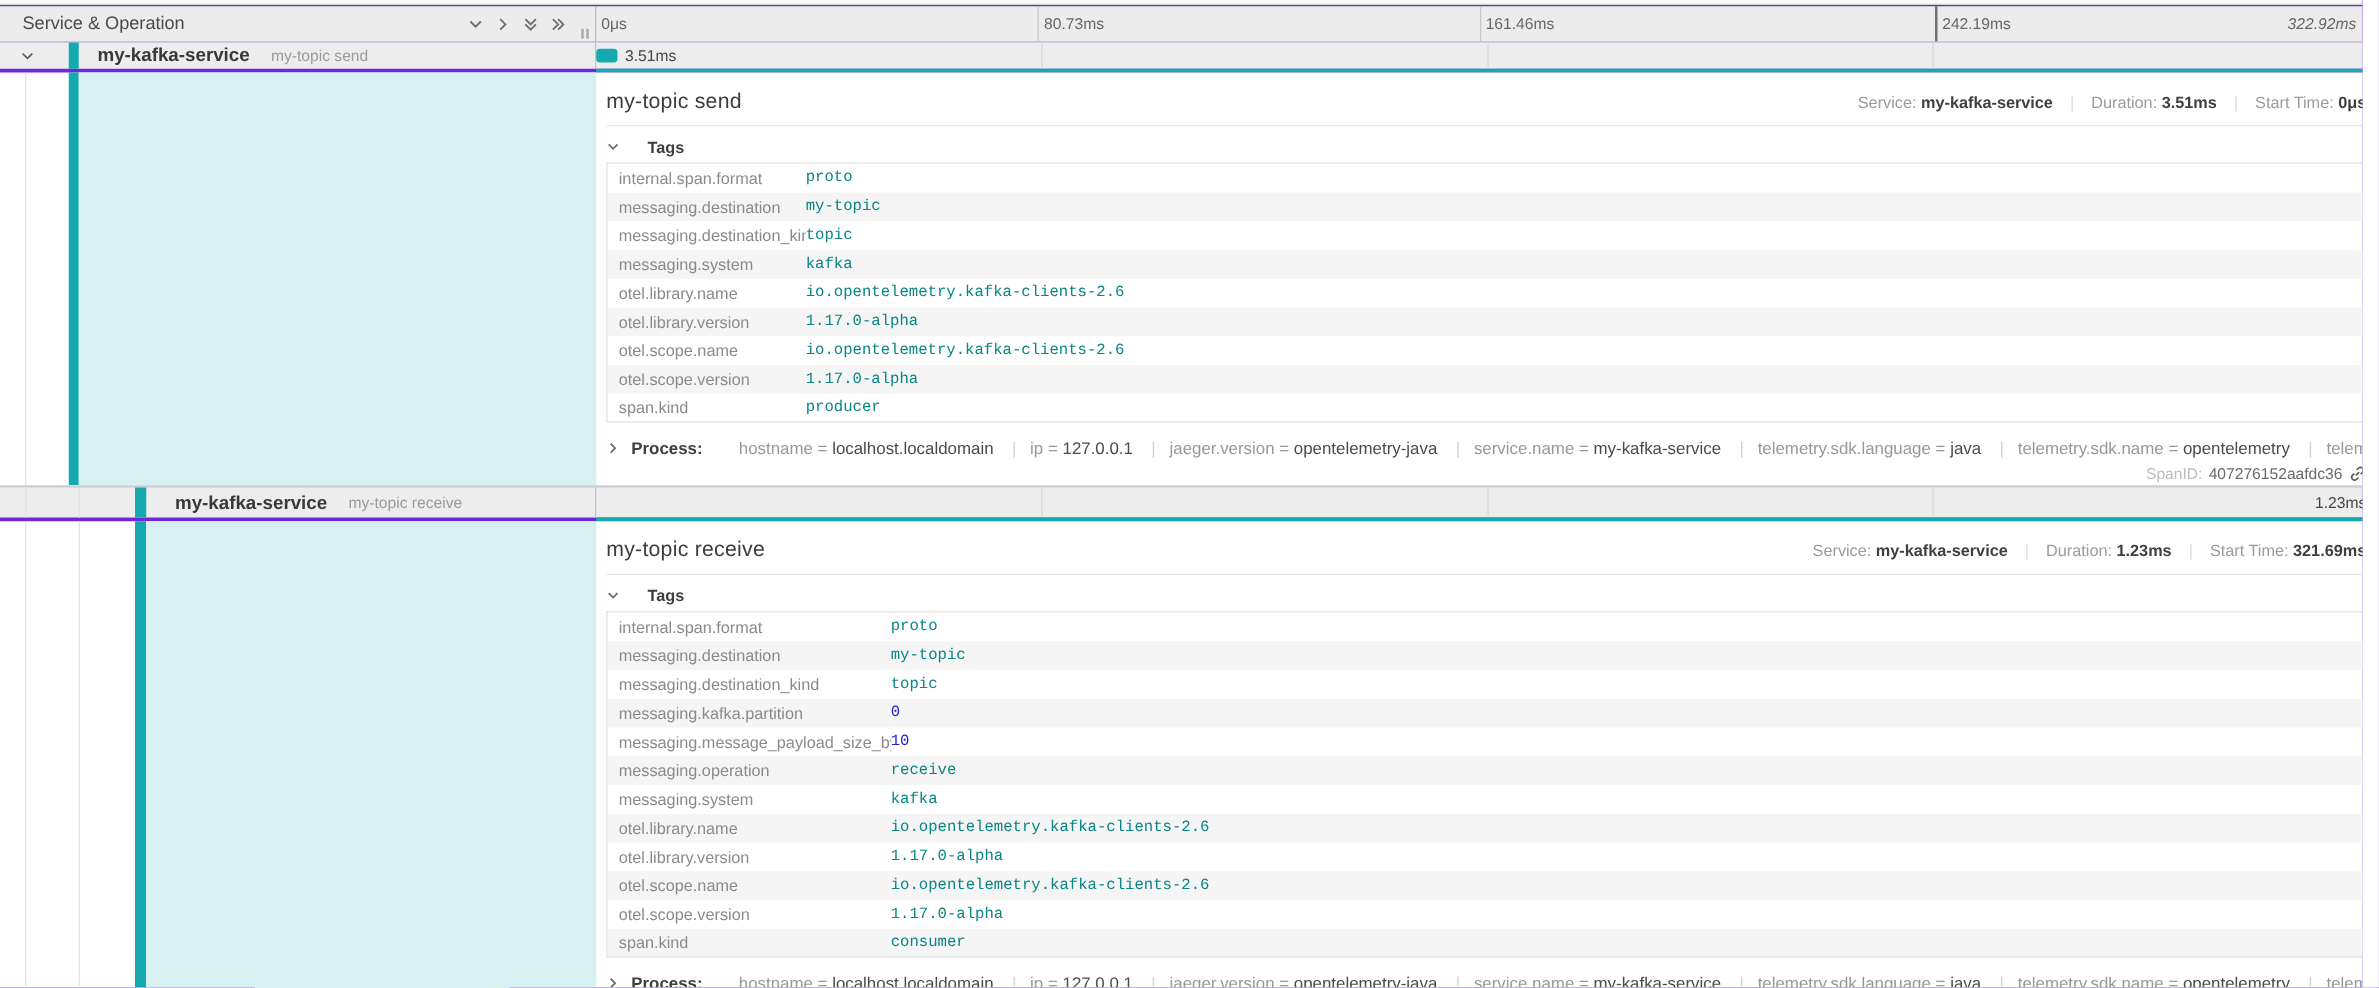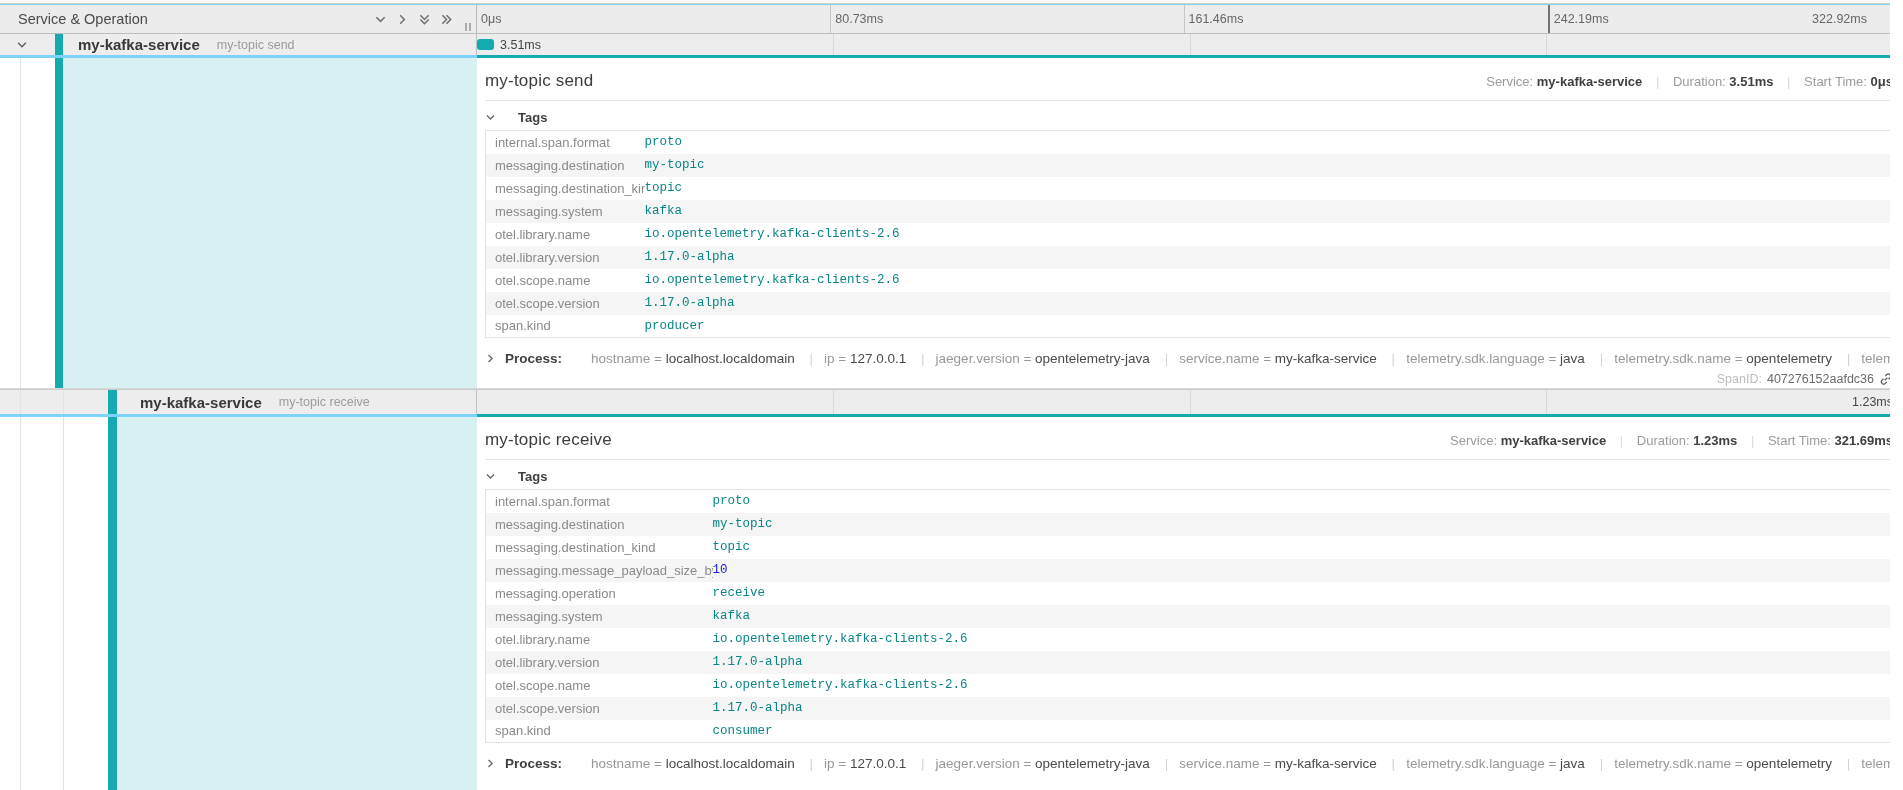--- a/index.html
+++ b/index.html
@@ -1,38 +1,38 @@
 <!DOCTYPE html>
 <html style="--accent: #15AAB0; --accent-bg: #D7F0F1; --string: #0A8585; --number: #2121C9;"><head>
 <meta charset="utf-8">
 <style>
   * { margin:0; padding:0; box-sizing:border-box; }
   html,body { background:#fff; }
   .app {
     position:relative; width:1890px; height:790px; overflow:hidden;
     font-family:"Liberation Sans", sans-serif; font-size:13px; color:#424242;
-    background:#7dd3fc;
+    background:#6d28d9;
   }
   
   .top-gap { position:absolute; top:0; left:0; right:0; height:4px; background:#fafafa; border-bottom:1px solid #cfcfcf; }
   .hdr { position:absolute; top:5px; left:0; right:0; height:29px; background:#ececec; border-bottom:1px solid #bdbdbd; display:flex; }
   .hdr-names { width:477px; position:relative; border-right:1px solid #b9b9b9; }
   .hdr-title { position:absolute; left:18px; top:0; line-height:28px; font-size:14.5px; color:#4a4a4a; }
   .hdr-tools { position:absolute; right:22px; top:0; height:28px; display:flex; align-items:center; gap:7px; color:#6e6e6e; }
   .tool-btn { width:15px; height:15px; display:flex; align-items:center; justify-content:center; cursor:pointer; }
   .tool-btn svg { display:block; }
   .drag-handle { position:absolute; right:5px; bottom:2px; display:flex; gap:2px; }
   .drag-handle i { display:block; width:2px; height:8px; background:#ababab; }
   .hdr-timeline { flex:1; position:relative; font-size:12.5px; color:#666; }
   .tick { position:absolute; top:0; bottom:0; line-height:28px; }
   .tick-0 { left:0; padding-left:4px; }
   .tick-1 { left:25%; border-left:1px solid #c6c6c6; padding-left:4px; }
   .tick-2 { left:50%; border-left:1px solid #c6c6c6; padding-left:4px; }
   .tick-3 { left:75%; border-left:2px solid #737373; padding-left:4px;margin-left:11px; }
-  .tick-4 { right:0; padding-right:23px; }
+  .tick-4 { right:0; padding-right:5px;font-style:italic; }
   
   .span-row { position:absolute; left:0; width:1903px; background:#ededed; cursor:pointer; }
   .row-1 { top:34px; height:21px; }
   .row-2 { top:389px; height:25px; border-top:1px solid #c9c9c9; }
   .gridline { position:absolute; top:0; bottom:0; width:1px; background:#d9d9d9; }
   .gl-bound { left:476px; background:#c2c2c2; }
   .gl-25 { left:833px; } .gl-50 { left:1190px; } .gl-75 { left:1546px; }
   .row-chevron { position:absolute; left:16px; top:0; bottom:0; display:flex; align-items:center; color:#5c5c5c; cursor:pointer; }
   .svc-bar { position:absolute; top:0; bottom:0; background:var(--accent); }
   .row-1 .svc-bar { left:55px; width:8px; }
@@ -323,20 +323,24 @@
   <tr class="kv-row">
     <td class="kv-key">messaging.destination</td>
     <td class="kv-val string">my-topic</td>
   </tr>
 
   <tr class="kv-row">
     <td class="kv-key">messaging.destination_kind</td>
     <td class="kv-val string">topic</td>
   </tr>
 
+  <tr class="kv-row">
+    <td class="kv-key">messaging.kafka.partition</td>
+    <td class="kv-val number">0</td>
+  </tr>
 
   <tr class="kv-row">
     <td class="kv-key">messaging.message_payload_size_bytes</td>
     <td class="kv-val number">10</td>
   </tr>
 
   <tr class="kv-row">
     <td class="kv-key">messaging.operation</td>
     <td class="kv-val string">receive</td>
   </tr>

